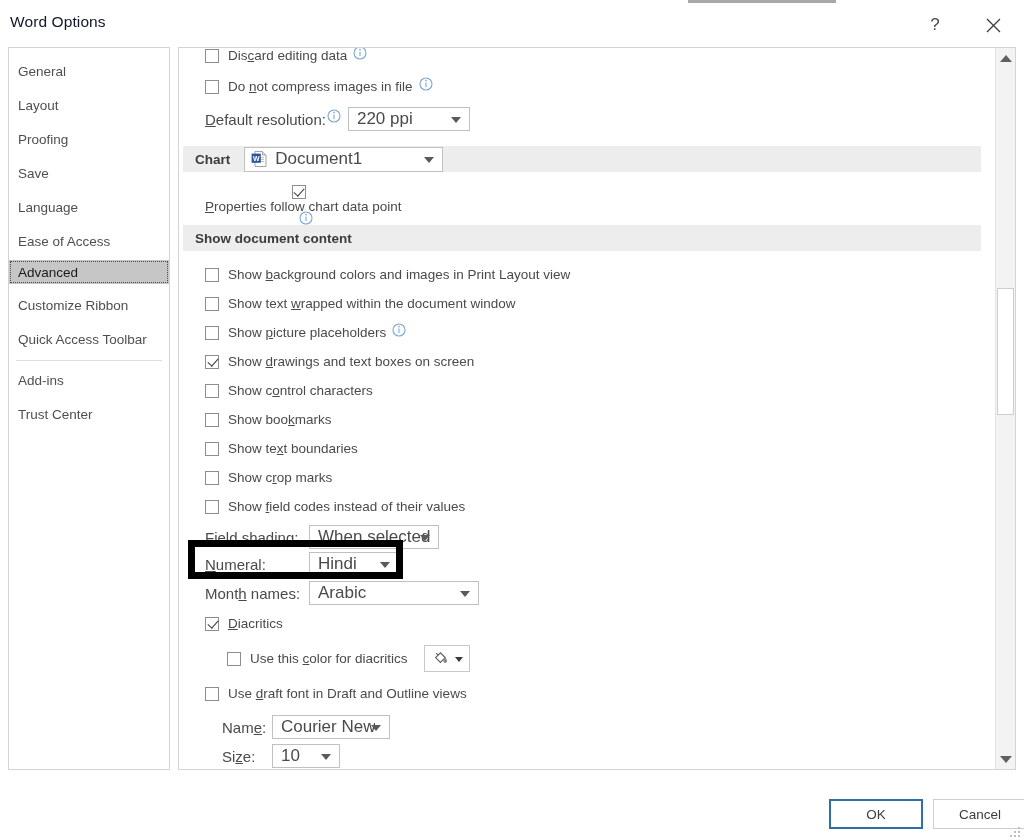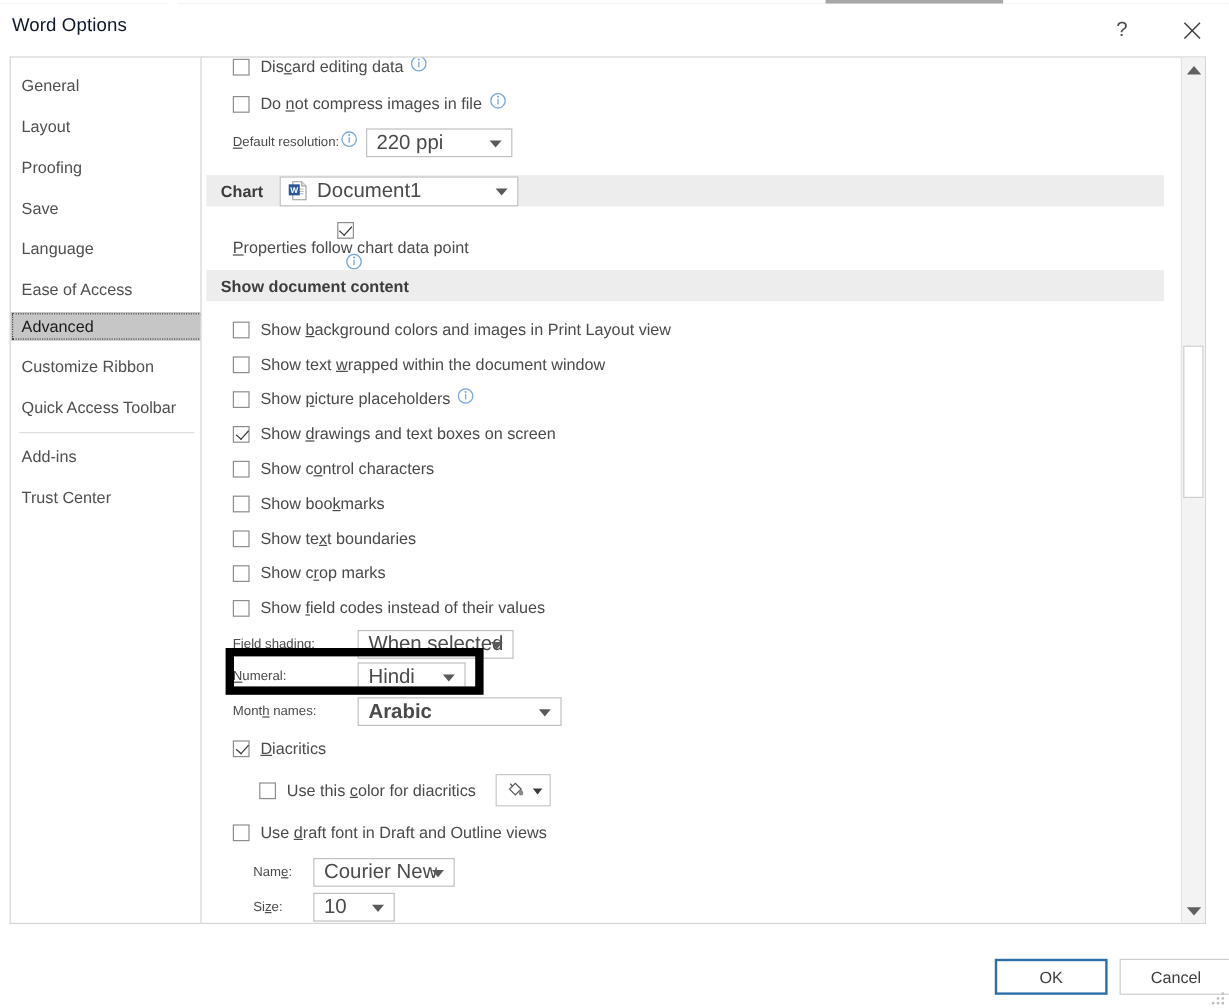--- a/index.html
+++ b/index.html
@@ -98,21 +98,21 @@
     position: absolute;
     left: 7px;
     width: 146px;
     height: 1px;
     background: #dedede;
   }
 
   
   .content-pane {
     position: absolute;
-    left: 167px; top: 44px;
+    left: 178px; top: 44px;
     width: 838px; height: 723px;
     border: 1px solid #d4d4d4;
     background: #ffffff;
     box-sizing: border-box;
     overflow: hidden;
   }
   .scroll-area {
     position: absolute;
     left: 0; top: 0;
     width: 816px; height: 721px;
@@ -148,21 +148,21 @@
   .info {
     display: inline-block;
     width: 14px; height: 14px;
     margin-left: 6px;
     flex: 0 0 auto;
     position: relative;
     top: -3px;
   }
 
   
-  .lbl { color: #4a4a4a; font-size: 11px; }
+  .lbl { color: #4a4a4a; font-size: 15px; }
   .lbl u { text-decoration: underline; text-underline-offset: 1px; }
 
   
   .combo {
     height: 24px;
     border: 1px solid #c0c0c0;
     background: #ffffff;
     box-sizing: border-box;
     display: flex;
     align-items: center;
@@ -513,21 +513,21 @@
       <div class="row" style="top:504px; left:26px;">
         <span class="lbl" style="width:104px; display:inline-block;"><u>N</u>umeral:</span>
         <span class="combo" style="width:90px;">
           <span class="cval">Hindi</span>
           <span class="carrow"></span>
         </span>
       </div>
 
       <div class="row" style="top:533px; left:26px;">
         <span class="lbl" style="width:104px; display:inline-block;">Mont<u>h</u> names:</span>
-        <span class="combo" style="width:170px;font-weight:bold;">
+        <span class="combo" style="width:170px;">
           <span class="cval">Arabic</span>
           <span class="carrow"></span>
         </span>
       </div>
 
       <div class="row" style="top:568px; left:26px;">
         <span class="cb checked"></span>
         <span class="cb-label"><u>D</u>iacritics</span>
       </div>
 

